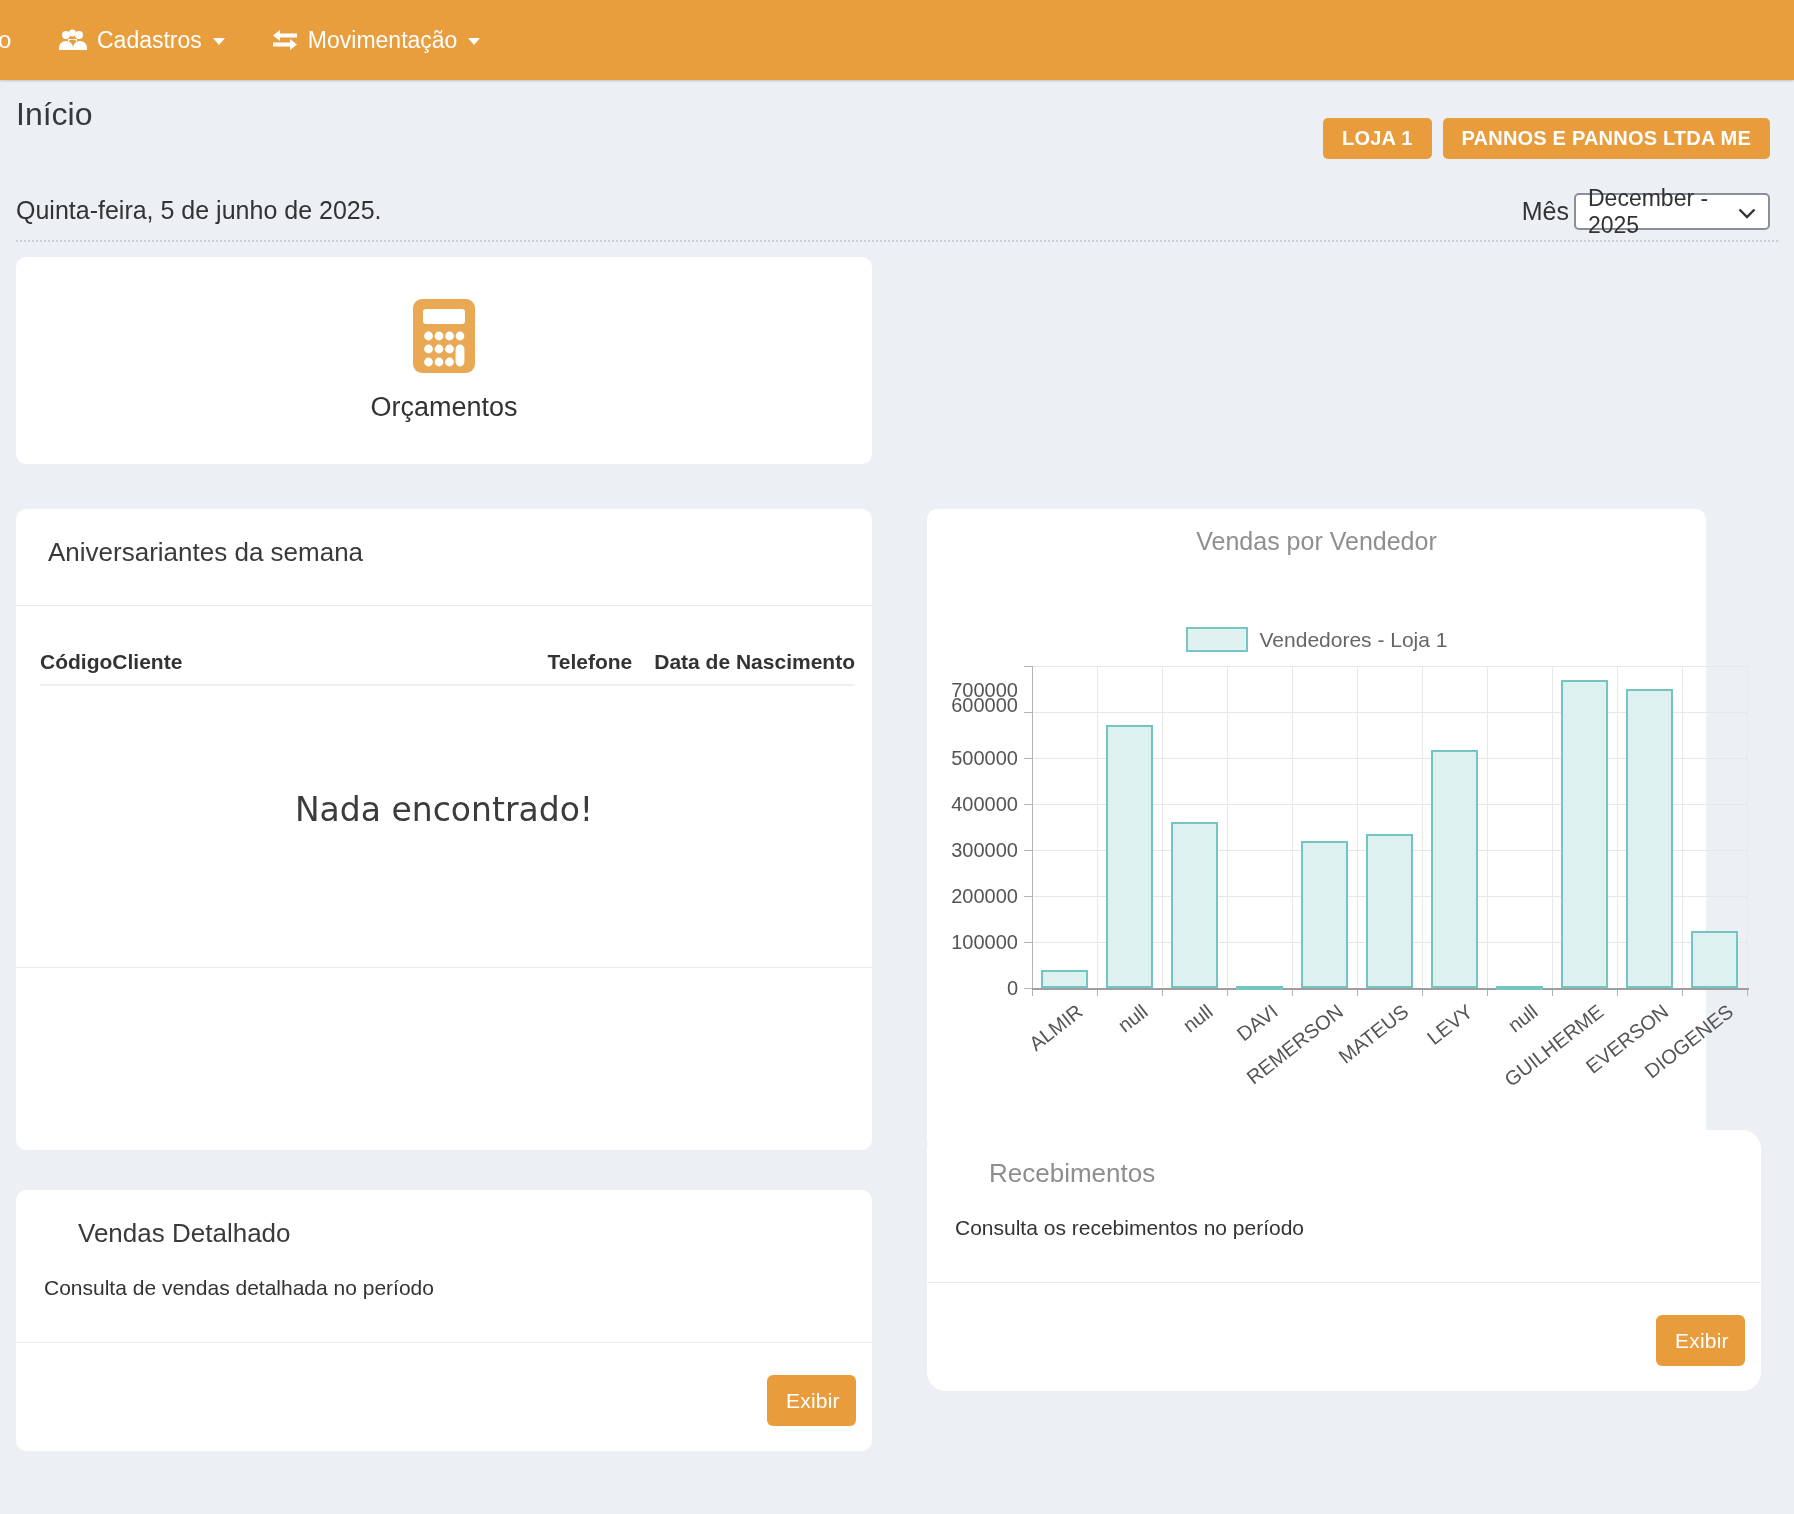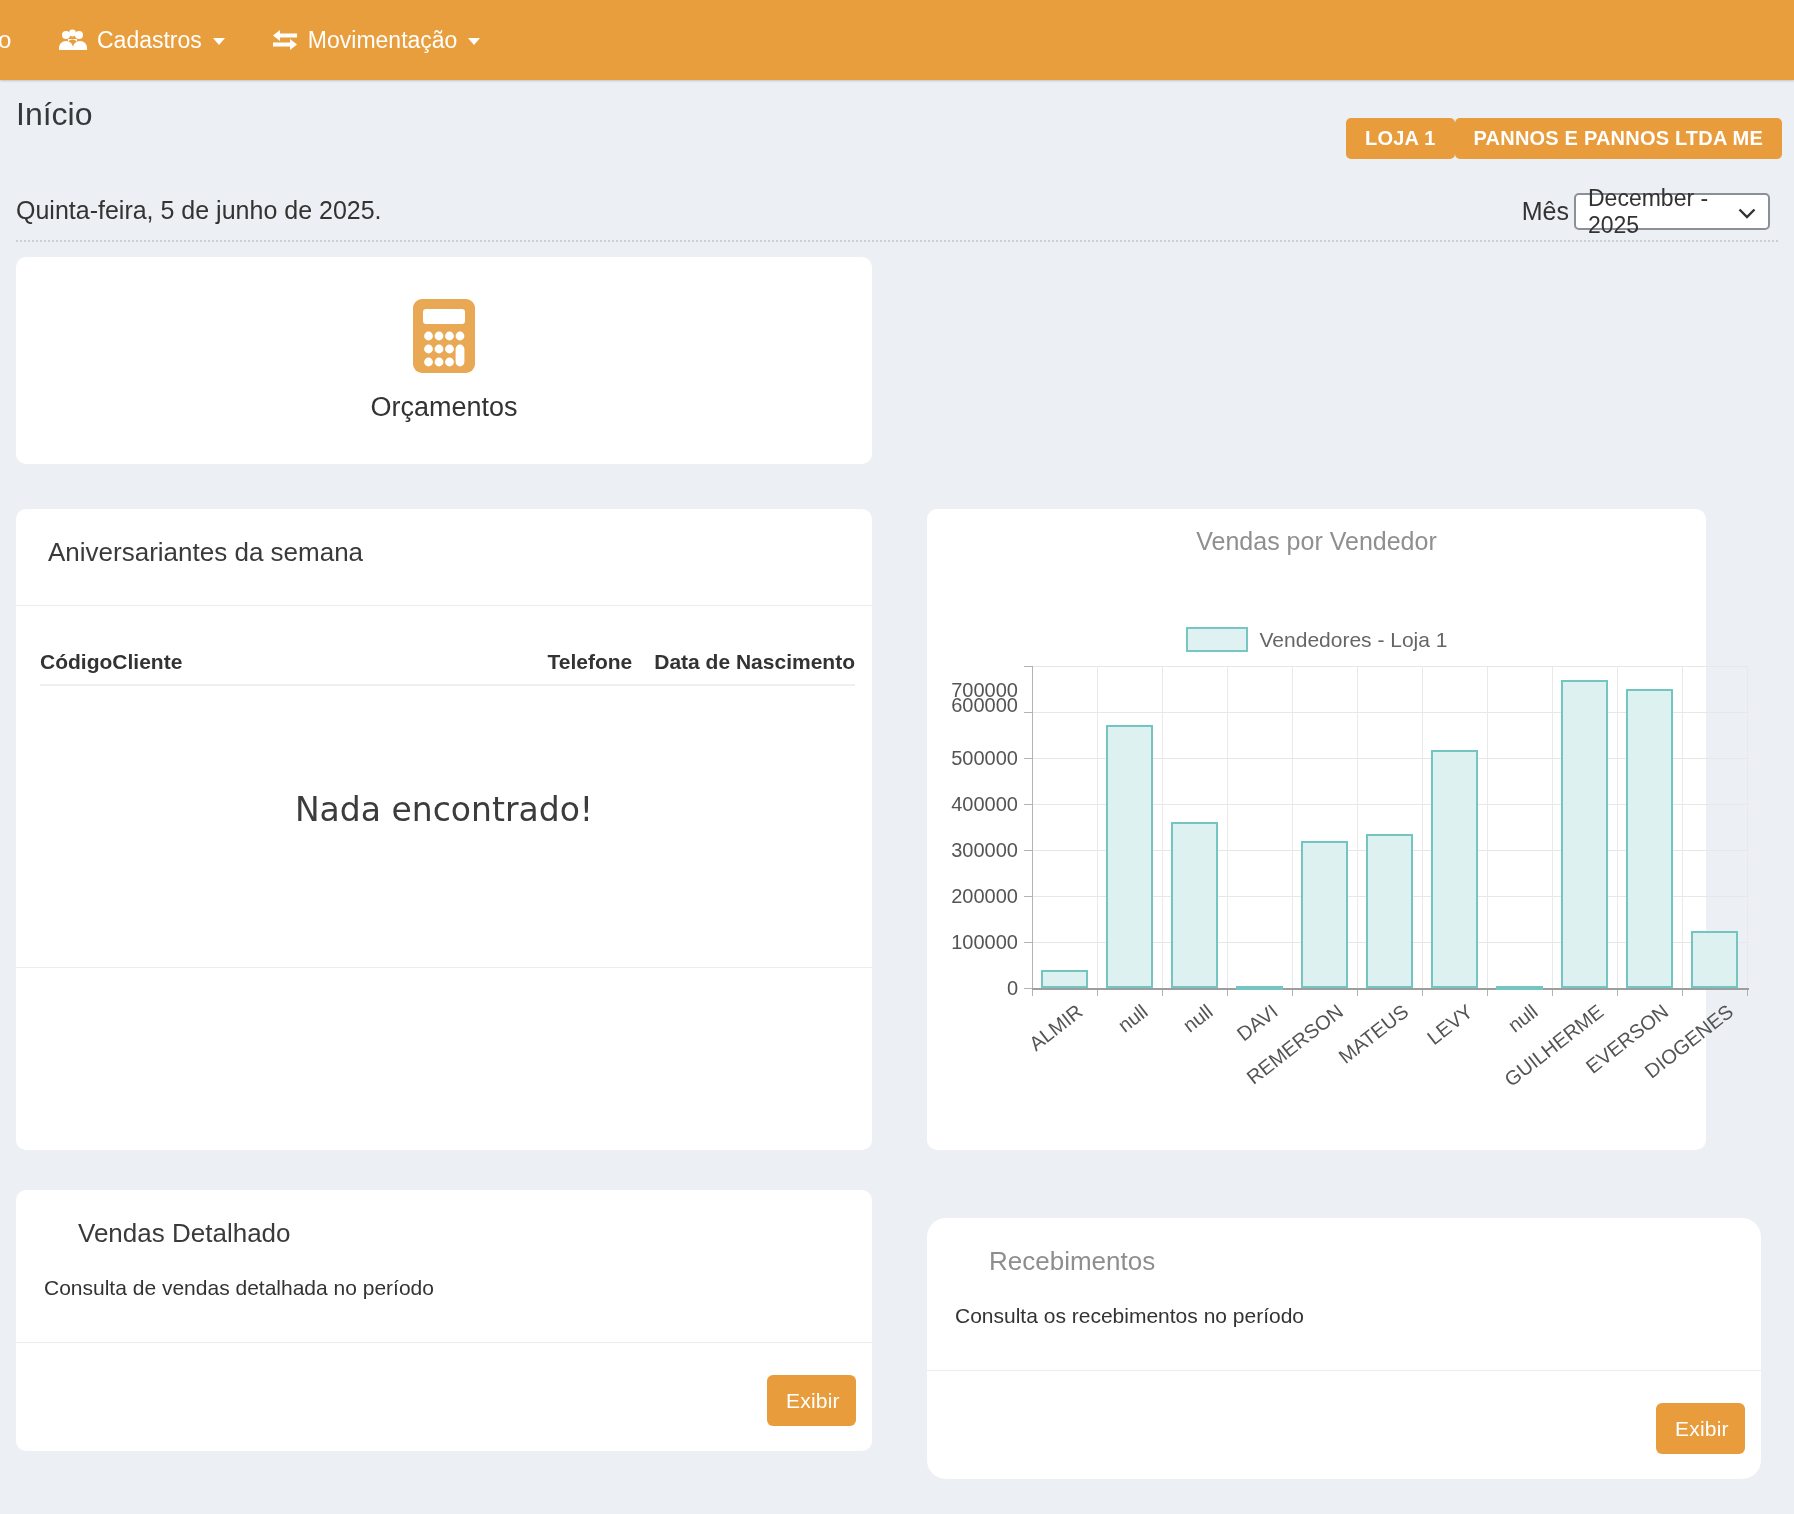--- a/index.html
+++ b/index.html
@@ -24,21 +24,21 @@
     margin-left:46px; cursor:pointer; white-space:nowrap;
   }
   .nav-item .caret {
     width:0; height:0; border-left:6px solid transparent; border-right:6px solid transparent;
     border-top:7px solid #fff; margin-left:2px; margin-top:3px;
   }
   .nav-item svg { display:block; }
 
   
   .page-title { position:absolute; left:16px; top:96px; font-size:32px; font-weight:400; color:#36393B; }
-  .header-buttons { position:absolute; right:12px; top:118px; display:flex; }
+  .header-buttons { position:absolute; right:24px; top:118px; display:flex; gap:11px; }
   .btn-orange {
     background:#E89C3C; color:#fff; border:none; border-radius:5px;
     font-family:"Liberation Sans",sans-serif;
     font-size:20px; font-weight:bold; letter-spacing:.2px;
     height:41px; padding:0 19px; cursor:pointer; white-space:nowrap;
   }
 
   
   .date-text { position:absolute; left:16px; top:196px; font-size:25px; color:#333; }
   .month-row { position:absolute; right:24px; top:193px; display:flex; align-items:center; gap:5px; }
@@ -79,21 +79,21 @@
   .axis-line-y { position:absolute; width:1px; background:#B3B3B3; }
   .axis-line-x { position:absolute; height:2px; background:#9E9E9E; }
   .tick { position:absolute; background:#B3B3B3; }
   .ytick-label { position:absolute; text-align:right; font-size:20px; color:#545454; }
   .xtick-holder { position:absolute; width:0; height:0; }
   .xtick-label { position:absolute; right:0; top:0; white-space:nowrap; font-size:20px; color:#545454;
     transform-origin: 100% 0; transform: rotate(-38deg); }
   .chart-bar { position:absolute; background:#DDF1F0; border:2px solid #74C5C2; }
 
   .card-bottom-left  { left:16px;  top:1190px; width:856px; height:261px; }
-  .card-bottom-right { left:927px; top:1218px; width:834px; height:261px;border-radius:19px; }
+  .card-bottom-right { left:927px; top:1130px; width:834px; height:261px;border-radius:19px; }
   .cb-title { position:absolute; left:28px; top:28px; font-size:26px;margin-left:34px; }
   .cb-title-dark { color:#3A3A3A; } .cb-title-gray { color:#8E8E8E; }
   .cb-desc { position:absolute; left:28px; top:86px; font-size:21px; color:#333; }
   .cb-sep { position:absolute; left:0; right:0; top:152px; border-top:1px solid #ECECEC; }
   .cb-footer-btn { position:absolute; right:16px; top:185px; width:89px; height:51px;
     font-size:21px; font-weight:normal; border-radius:6px; }
 </style>
 </head>
 <body>
 

